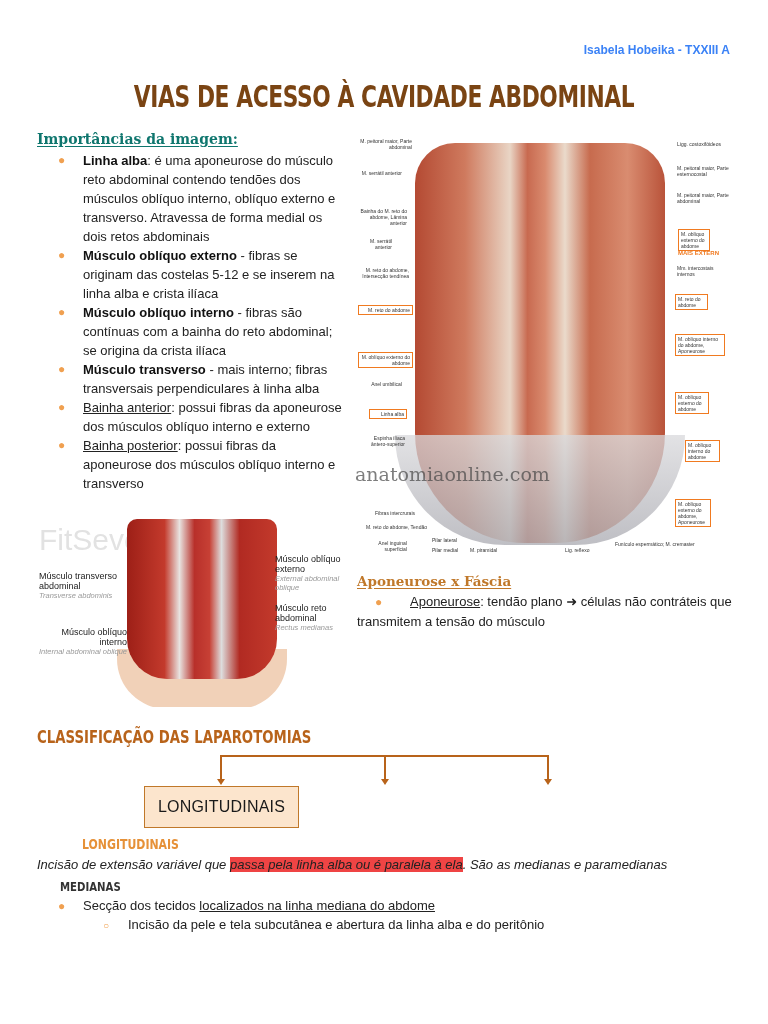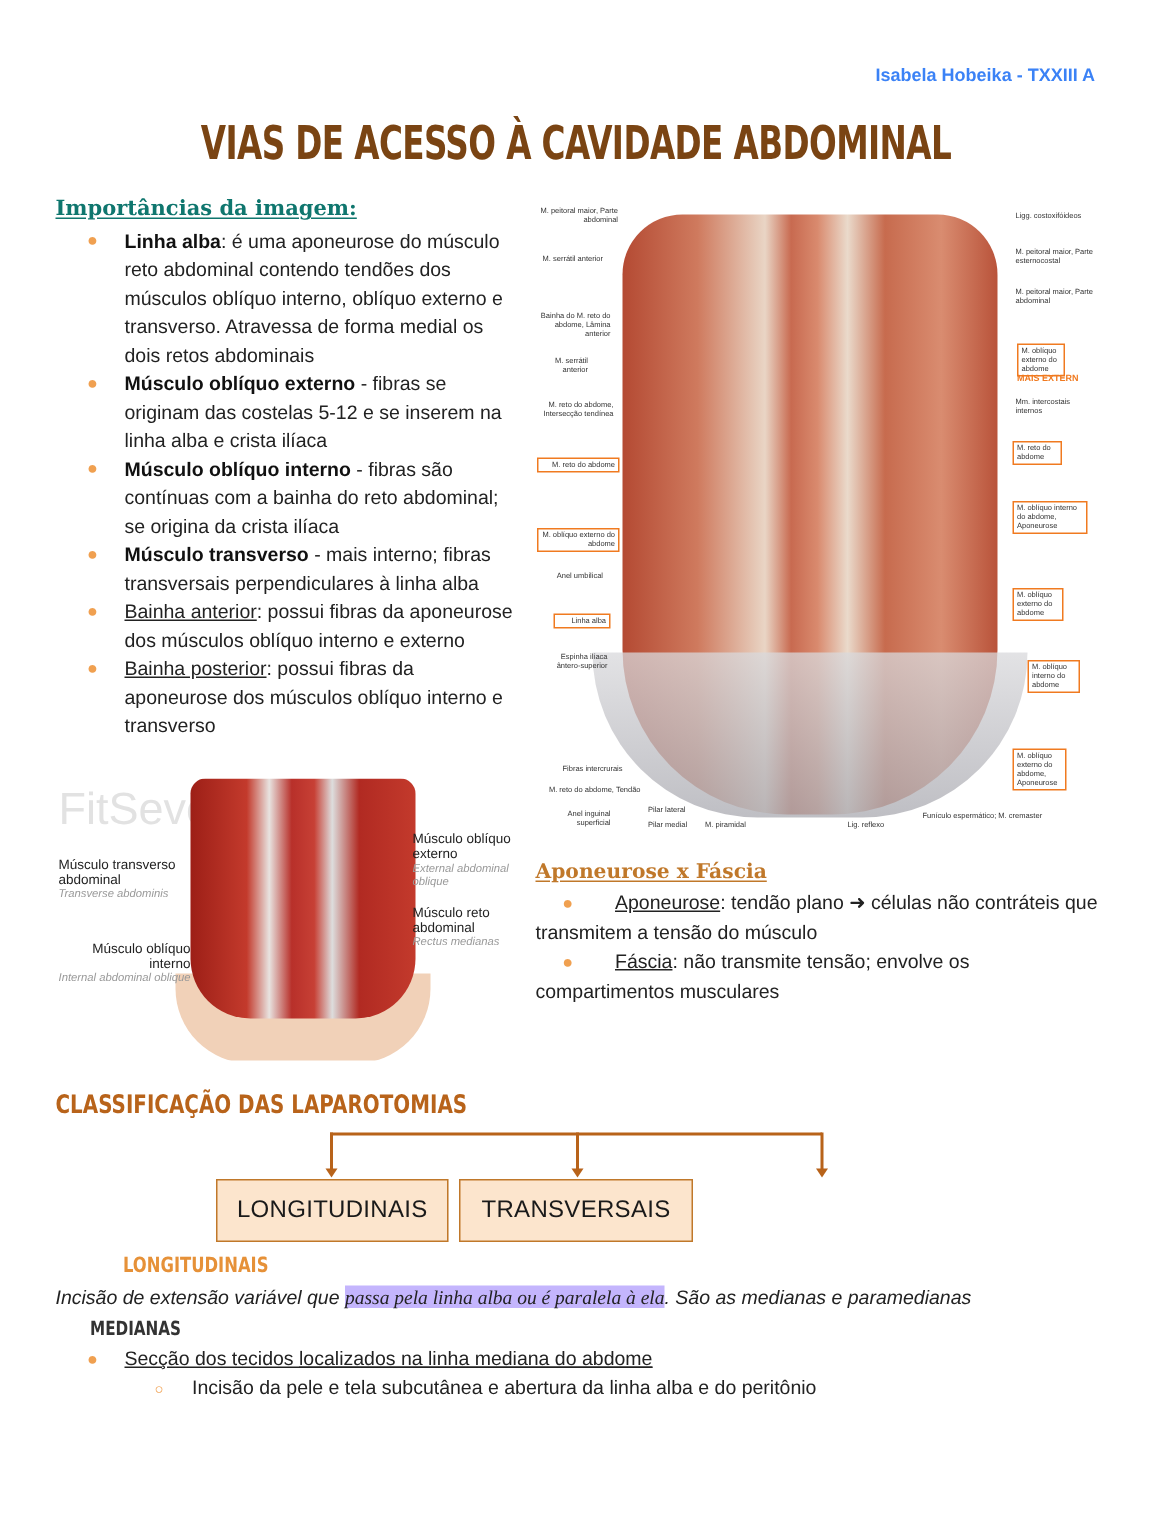--- a/index.html
+++ b/index.html
@@ -53,24 +53,24 @@
   .diagram { position: absolute; top: 755px; left: 138px; width: 490px; height: 75px; }
   .hline { position: absolute; top: 0; left: 82px; width: 328px; height: 1.5px; background: #b8631a; }
   .vline { position: absolute; top: 0; width: 1.5px; height: 26px; background: #b8631a; }
   .arrow { position: absolute; top: 24px; width: 0; height: 0; border-left: 4px solid transparent; border-right: 4px solid transparent; border-top: 6px solid #b8631a; }
   .cbox { position: absolute; top: 31px; height: 42px; background: #fce5cd; border: 1.5px solid #c0782a; display: flex; align-items: center; justify-content: center;
     font-size: 16px; color: #1a1a1a; letter-spacing: 0.2px; }
 
   .longi-heading { position: absolute; top: 836px; left: 82px; font-family: "DejaVu Sans", sans-serif; font-weight: bold; font-size: 14px;
     color: #e69138; transform: scaleX(0.78); transform-origin: left; }
   .longi-text { position: absolute; top: 857px; left: 37px; font-size: 13px; font-style: italic; color: #222; white-space: nowrap; }
-  .hl { background: #c4b5fd; font-family: Liberation Serif, serif; }
+  .hl { background: #ef4444; }
   .med-heading { position: absolute; top: 879px; left: 60px; font-family: "DejaVu Sans", sans-serif; font-weight: bold; font-size: 13px;
     color: #333; transform: scaleX(0.78); transform-origin: left; }
-  .med-l1 { position: absolute; top: 896px; left: 58px; font-size: 13px; line-height: 19px; color: #222; white-space: nowrap; text-decoration: underline; }
+  .med-l1 { position: absolute; top: 896px; left: 58px; font-size: 13px; line-height: 19px; color: #222; white-space: nowrap; }
   .med-l1 .b1 { display: inline-block; width: 25px; color: #f0a050; font-size: 12px; }
   .med-l2 { position: absolute; top: 915px; left: 103px; font-size: 13px; line-height: 19px; color: #222; white-space: nowrap; }
   .med-l2 .b2 { display: inline-block; width: 25px; color: #f0a050; font-size: 10px; }
 </style>
 </head>
 <body>
 
 <div class="author">Isabela Hobeika - TXXIII A</div>
 <h1 class="title">VIAS DE ACESSO À CAVIDADE ABDOMINAL</h1>
 
@@ -80,20 +80,21 @@
   <li><span class="bullet">●</span><b>Músculo oblíquo externo</b><span> - </span><span>fibras se originam das costelas 5-12 e se inserem na linha alba e crista ilíaca</span></li>
   <li><span class="bullet">●</span><b>Músculo oblíquo interno</b><span> - </span><span>fibras são contínuas com a bainha do reto abdominal; se origina da crista ilíaca</span></li>
   <li><span class="bullet">●</span><b>Músculo transverso</b><span> - </span><span>mais interno; fibras transversais perpendiculares à linha alba</span></li>
   <li><span class="bullet">●</span><span class="u">Bainha anterior</span><span>: </span><span>possui fibras da aponeurose dos músculos oblíquo interno e externo</span></li>
   <li><span class="bullet">●</span><span class="u">Bainha posterior</span><span>: </span><span>possui fibras da aponeurose dos músculos oblíquo interno e transverso</span></li>
 </ul>
 
 <div class="fig1">
   <div class="body"></div>
   <div class="pelvis"></div>
+  <div class="watermark">anatomiaonline.com</div>
 
   <div class="lbl" style="left:2px;top:3px;width:55px;">M. peitoral maior, Parte abdominal</div>
   <div class="lbl" style="left:2px;top:35px;width:45px;">M. serrátil anterior</div>
   <div class="lbl" style="left:2px;top:73px;width:50px;">Bainha do M. reto do abdome, Lâmina anterior</div>
   <div class="lbl" style="left:2px;top:103px;width:35px;">M. serrátil anterior</div>
   <div class="lbl" style="left:2px;top:132px;width:52px;">M. reto do abdome, Intersecção tendínea</div>
   <div class="lbl box" style="left:3px;top:170px;width:55px;">M. reto do abdome</div>
   <div class="lbl box" style="left:3px;top:217px;width:55px;">M. oblíquo externo do abdome</div>
   <div class="lbl" style="left:2px;top:246px;width:45px;">Anel umbilical</div>
   <div class="lbl box" style="left:14px;top:274px;width:38px;">Linha alba</div>
@@ -126,34 +127,32 @@
   <div class="torso"></div>
   <div class="flbl" style="left:2px;top:52px;width:100px;text-align:left;"><span>Músculo transverso abdominal</span><span class="en">Transverse abdominis</span></div>
   <div class="flbl" style="left:238px;top:35px;width:70px;"><span>Músculo oblíquo externo</span><span class="en">External abdominal oblique</span></div>
   <div class="flbl" style="left:2px;top:108px;width:88px;text-align:right;"><span>Músculo oblíquo interno</span><span class="en">Internal abdominal oblique</span></div>
   <div class="flbl" style="left:238px;top:84px;width:70px;"><span>Músculo reto abdominal</span><span class="en">Rectus medianas</span></div>
 </div>
 
 <div class="apo-heading">Aponeurose x Fáscia</div>
 <div class="apo-block">
   <div><span class="ind">●</span><span class="u">Aponeurose</span><span>: tendão plano ➜ células não contráteis que transmitem a tensão do músculo</span></div>
-  <div><span class="ind">●</span><span class="u">Fáscia</span><span>: não transmite tensão; envolve os compartimentos musculares</span></div>
 </div>
 
 <div class="class-heading">CLASSIFICAÇÃO DAS LAPAROTOMIAS</div>
 <div class="diagram">
   <div class="hline"></div>
   <div class="vline" style="left:82px;"></div>
   <div class="vline" style="left:246px;"></div>
   <div class="vline" style="left:409px;"></div>
   <div class="arrow" style="left:79px;"></div>
   <div class="arrow" style="left:243px;"></div>
   <div class="arrow" style="left:406px;"></div>
   <div class="cbox" style="left:6px;width:155px;">LONGITUDINAIS</div>
-  <div class="cbox" style="left:168px;width:156px;">TRANSVERSAIS</div>
 </div>
 
 <div class="longi-heading">LONGITUDINAIS</div>
 <div class="longi-text"><span>Incisão de extensão variável que </span><span class="hl">passa pela linha alba ou é paralela à ela</span><span>. São as medianas e paramedianas</span></div>
 
 <div class="med-heading">MEDIANAS</div>
 <div class="med-l1"><span class="b1">●</span><span>Secção dos tecidos </span><span class="u">localizados na linha mediana do abdome</span></div>
 <div class="med-l2"><span class="b2">○</span><span>Incisão da pele e tela subcutânea e abertura da linha alba e do peritônio</span></div>
 
 </body></html>

